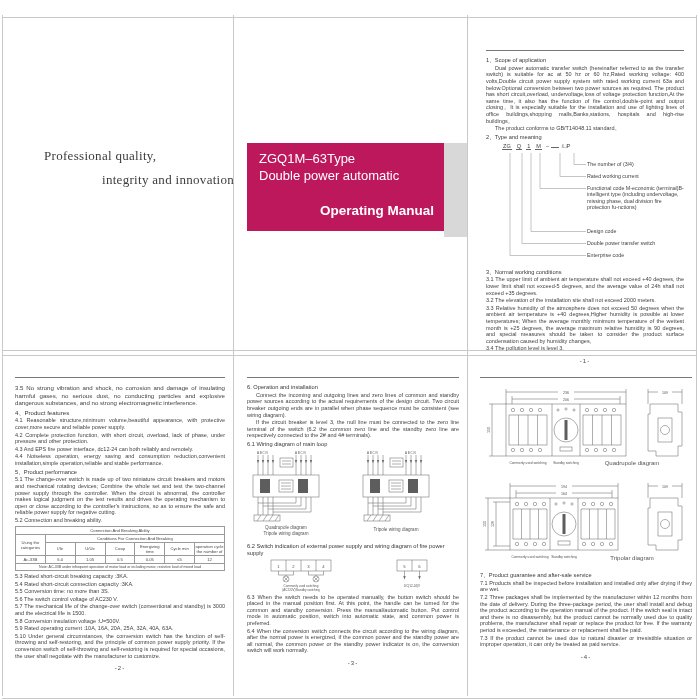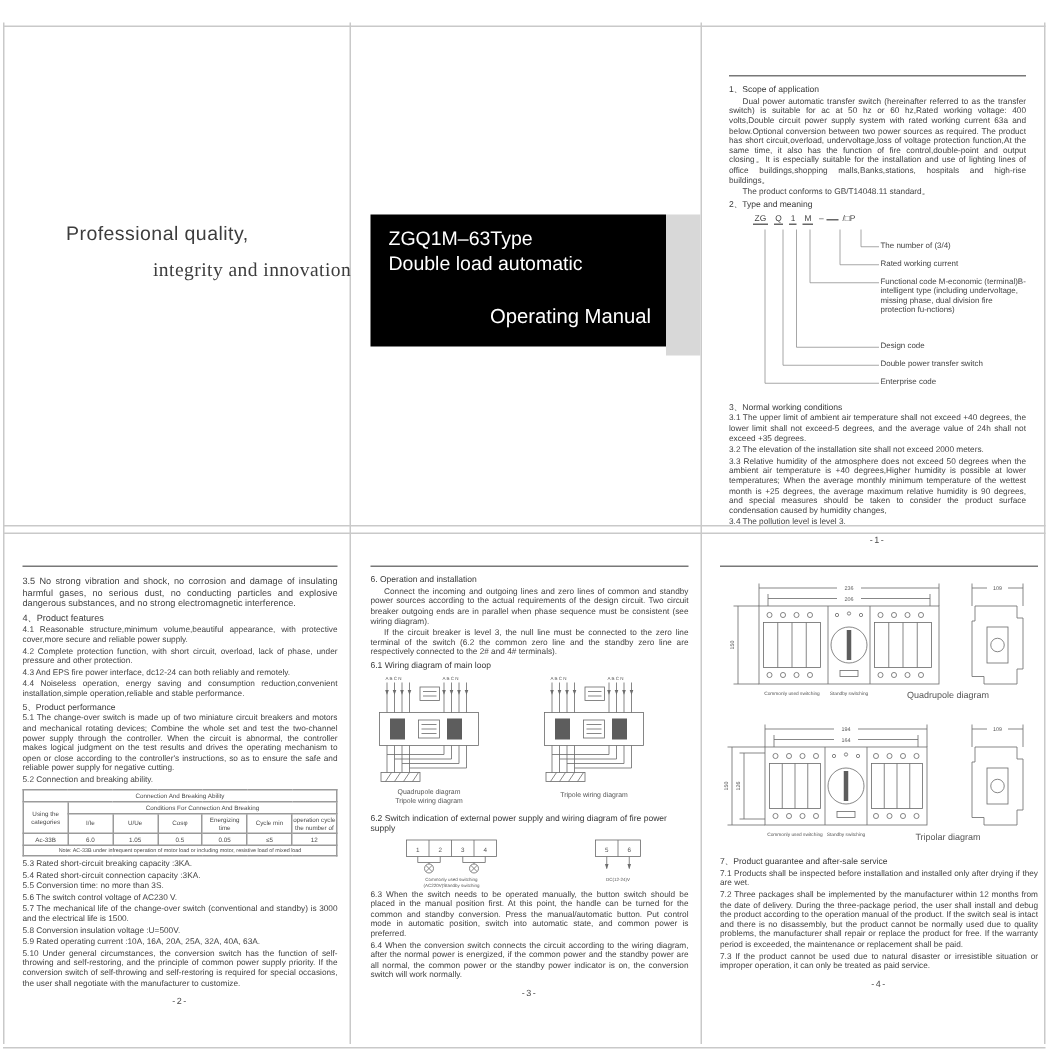--- a/index.html
+++ b/index.html
@@ -3,29 +3,29 @@
 <meta charset="utf-8">
 <style>
   html,body{margin:0;padding:0;background:#fff;}
   .sheet{position:relative;width:700px;height:700px;background:#ffffff;
          font-family:"Liberation Sans",sans-serif;color:#424242;overflow:hidden;}
   
   .gl{position:absolute;background:#c9c9c9;}
   .gl.h{height:1px;}
   .gl.v{width:1px;}
   
-  .back-l1{position:absolute;left:44px;top:148px;font-family:Liberation Sans, sans-serif;
+  .back-l1{position:absolute;left:44px;top:148px;font-family:Liberation Serif, serif;
            font-size:13px;color:#3d3d3d;letter-spacing:.3px;}
   .back-l2{position:absolute;left:102px;top:172px;font-family:"Liberation Serif",serif;
            font-size:13px;color:#3d3d3d;letter-spacing:.3px;text-align:center;}
-  .green-box{position:absolute;left:247px;top:143px;width:197px;height:88px;background:#000000;}
+  .green-box{position:absolute;left:247px;top:143px;width:197px;height:88px;background:#be185d;}
   .gray-strip{position:absolute;left:444px;top:143px;width:23px;height:94px;background:#d8d8d8;}
   .cover-title{position:absolute;left:12px;top:7px;font-size:13px;line-height:17px;color:#fff;}
   .cover-sub{position:absolute;left:0;right:10px;top:60px;text-align:right;
-             font-size:13.5px;font-weight:normal;color:#fff;}
+             font-size:13.5px;font-weight:bold;color:#fff;}
   
   .pg{position:absolute;font-size:5.5px;line-height:1.2;text-align:justify;color:#434343;}
   #p1{left:486px;top:50px;width:198px;}
   #p2{left:15px;top:377px;width:210px;}
   #p3{left:247px;top:377px;width:212px;}
   #p4{left:480px;top:377px;width:212px;}
   .prule{height:1px;background:#787878;margin-bottom:6px;}
   .h{font-size:5.7px;text-align:left;margin:2px 0 1px;color:#383838;}
   .p{margin:0 0 1px;}
   .ind{text-indent:9px;}
@@ -73,21 +73,21 @@
   <div class="gl v" style="left:467px;top:15px;height:681px;"></div>
   <div class="gl v" style="left:696px;top:15px;height:681px;"></div>
 
   <div class="back-l1">Professional quality,</div>
   <div class="back-l2">integrity and innovation</div>
 
   <div class="gray-strip"></div>
   <div class="green-box">
     <div class="cover-title">
       <div>ZGQ1M–63Type</div>
-      <div>Double load automatic</div>
+      <div>Double power automatic</div>
     </div>
     <div class="cover-sub">Operating Manual</div>
   </div>
 
   <div class="pg" id="p1">
     <div class="prule"></div>
     <div class="h">1、Scope of application</div>
     <div class="p ind">Dual power automatic transfer switch (hereinafter referred to as the transfer switch) is suitable for ac at 50 hz or 60 hz,Rated working voltage: 400 volts,Double circuit power supply system with rated working current 63a and below.Optional conversion between two power sources as required. The product has short circuit,overload, undervoltage,loss of voltage protection function,At the same time, it also has the function of fire control,double-point and output closing。It is especially suitable for the installation and use of lighting lines of office buildings,shopping malls,Banks,stations, hospitals and high-rise buildings。</div>
     <div class="p ind">The product conforms to GB/T14048.11 standard。</div>
     <div class="h">2、Type and meaning</div>

